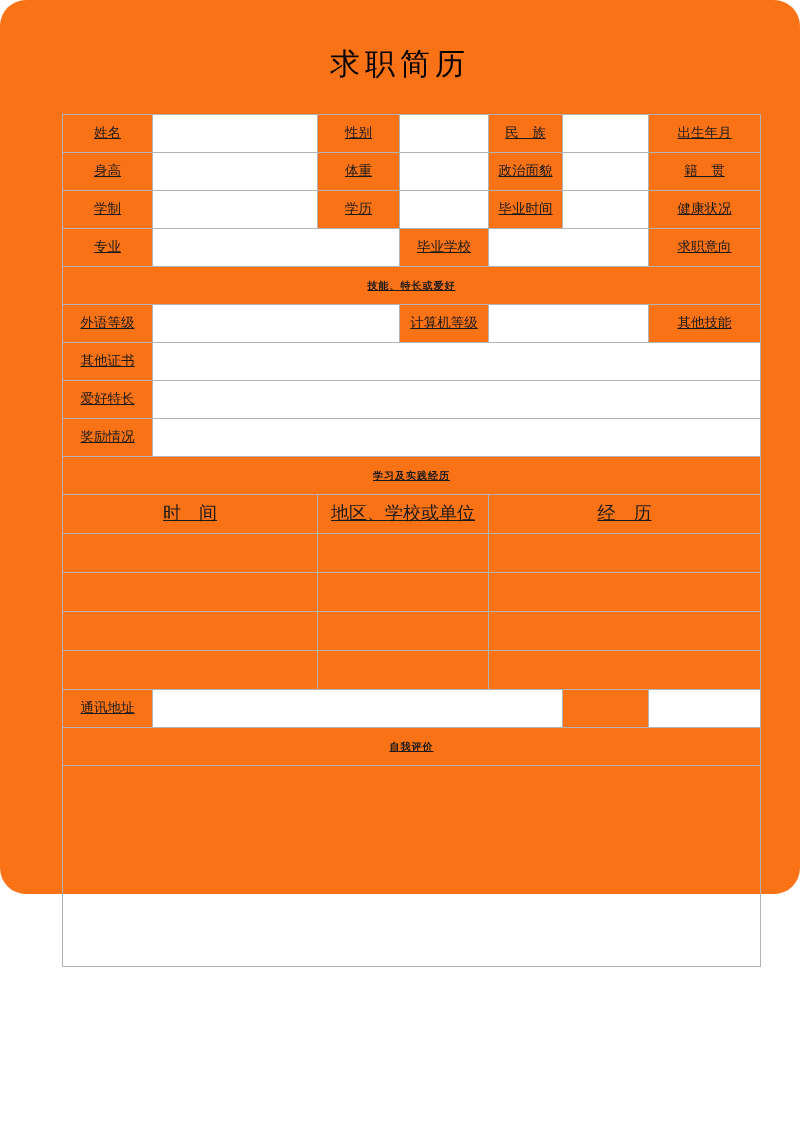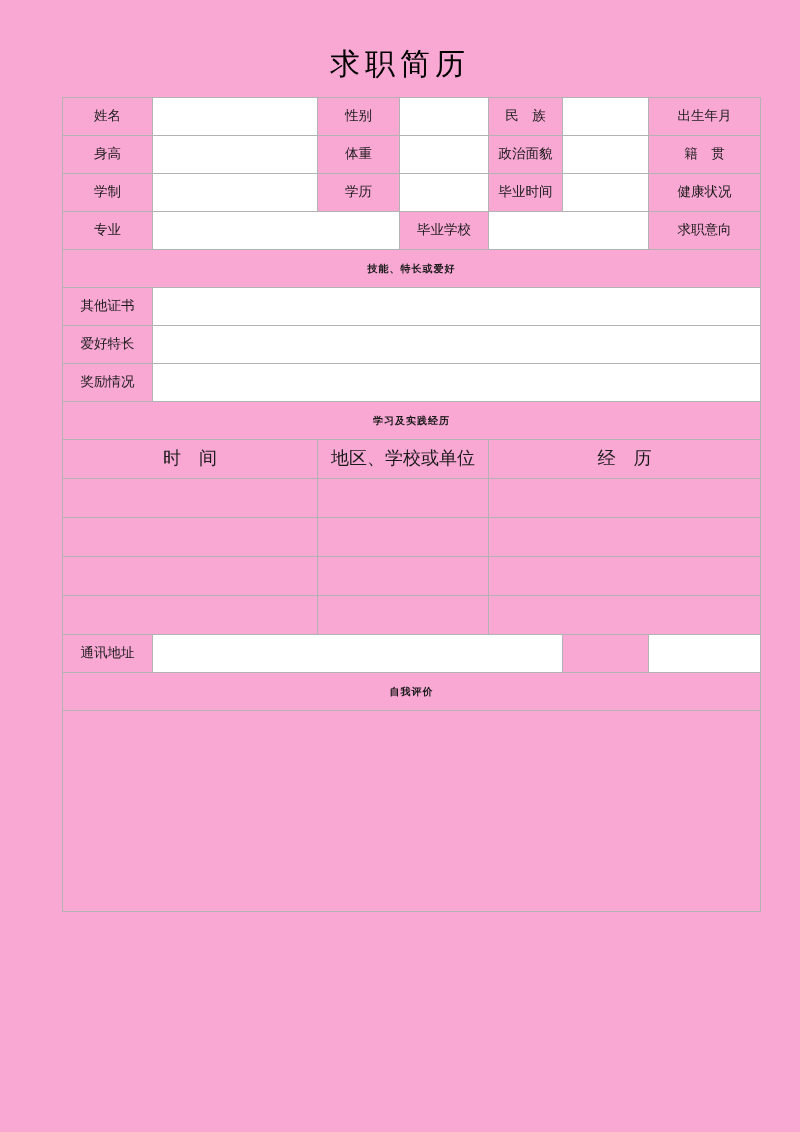--- a/index.html
+++ b/index.html
@@ -10,43 +10,45 @@
   body {
     width: 800px;
     height: 1132px;
     font-family: "Liberation Serif", "DejaVu Serif", serif;
     color: #1a1a1a;
     position: relative;
     overflow: hidden;
   }
   .page {
     width: 800px;
-    height: 1132px;
+    height: 894px;
     position: relative;
-    background: #f9a8d4;
+    background: #f97316;
+    border-radius: 26px;
   }
   .doc-title {
     position: absolute;
     top: 44px;
     left: 0;
     width: 800px;
     text-align: center;
     font-size: 30px;
     letter-spacing: 5px;
     font-weight: 400;
     font-family: "Liberation Serif", "DejaVu Serif", serif;
     color: #000000;
   }
   .resume-table {
     position: absolute;
     left: 62px;
-    top: 97px;
+    top: 114px;
     width: 676px;
     border-collapse: collapse;
     table-layout: fixed;
+    text-decoration: underline;
   }
   .resume-table td {
     border: 1px solid #b3b3b3;
     height: 37px;
     padding: 0 4px;
     font-size: 13.5px;
     text-align: center;
     vertical-align: middle;
     color: #1a1a1a;
     line-height: 1.2;
@@ -136,20 +138,28 @@
         <td class="label">毕业学校</td>
         <td class="value" colspan="2"></td>
         <td class="label">求职意向</td>
         <td class="value"></td>
       </tr>
 
       <tr>
         <td class="section" colspan="8">技能、特长或爱好</td>
       </tr>
 
+      <tr>
+        <td class="label">外语等级</td>
+        <td class="value" colspan="3"></td>
+        <td class="label">计算机等级</td>
+        <td class="value" colspan="2"></td>
+        <td class="label">其他技能</td>
+        <td class="value"></td>
+      </tr>
 
       <tr>
         <td class="label">其他证书</td>
         <td class="value" colspan="7"></td>
       </tr>
 
       <tr>
         <td class="label">爱好特长</td>
         <td class="value" colspan="7"></td>
       </tr>

